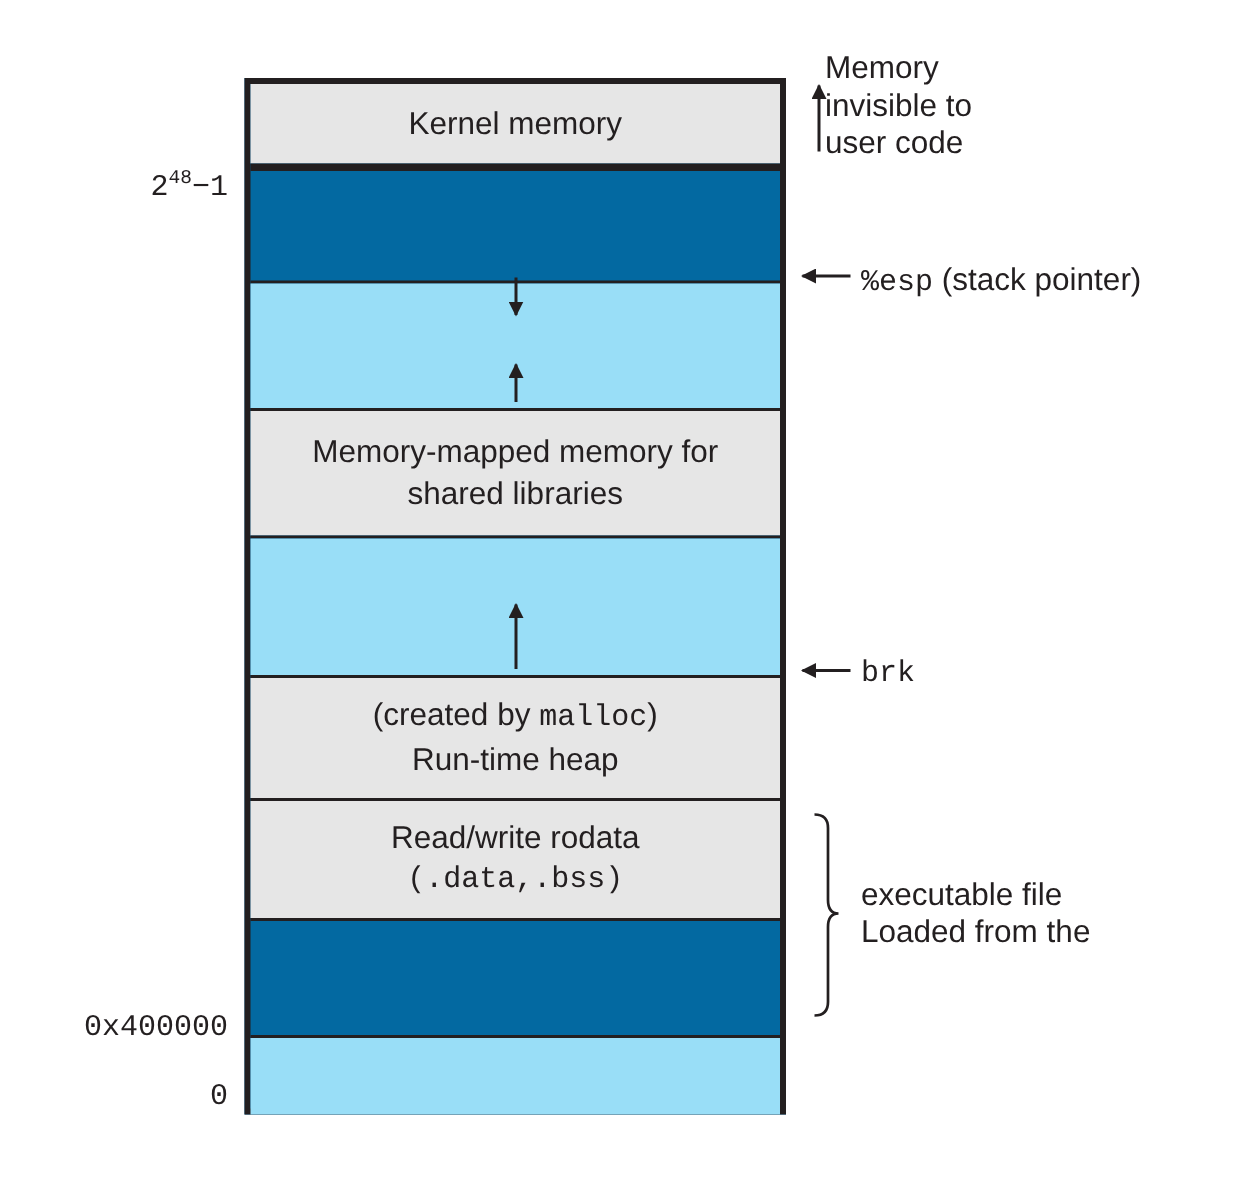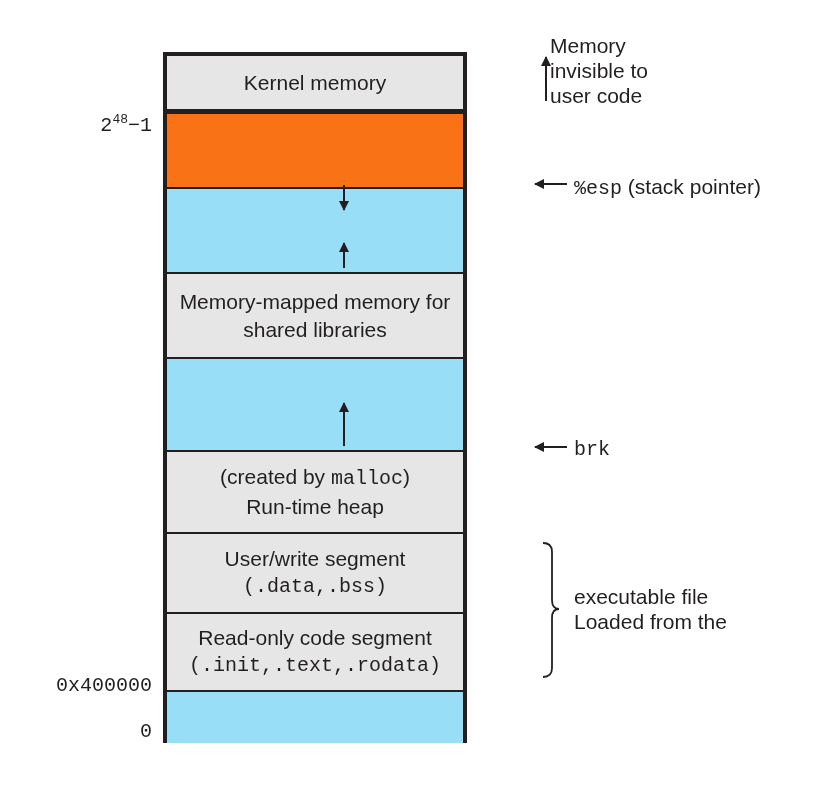--- a/index.html
+++ b/index.html
@@ -17,25 +17,25 @@
     }
     .diagram {
       position: absolute;
       left: 0; top: 0;
       width: 835px; height: 791px;
     }
     .mem-box {
       position: absolute;
       left: 163px;
       top: 52px;
-      width: 304px;
+      width: 361px;
       height: 691px;
       box-sizing: border-box;
       border: 4px solid #231f20;
-      background: #f97316;
+      background: #0369a1;
     }
     .seg {
       position: absolute;
       left: 0;
       right: 0;
       box-sizing: border-box;
       display: flex;
       flex-direction: column;
       align-items: center;
       justify-content: center;
@@ -111,29 +111,25 @@
     <div class="seg blue" style="top:303px; height:91px;"></div>
     <div class="divider" style="top:394px;"></div>
 
     <div class="seg gray" style="top:396px; height:80px;">
       <span><span>(created by </span><span class="mono">malloc</span><span>)</span></span>
       <span>Run-time heap</span>
     </div>
     <div class="divider" style="top:476px;"></div>
 
     <div class="seg gray" style="top:478px; height:78px;">
-      <span>User/write segment</span>
+      <span>Read/write rodata</span>
       <span class="mono">(.data,.bss)</span>
     </div>
     <div class="divider" style="top:556px;"></div>
 
-    <div class="seg gray" style="top:558px; height:76px;">
-      <span>Read-only code segment</span>
-      <span class="mono">(.init,.text,.rodata)</span>
-    </div>
     <div class="divider" style="top:634px;"></div>
 
     <div class="seg blue" style="top:636px; height:51px;"></div>
   </div>
 
   <div class="addr" style="top:114px;"><span>2</span><sup>48</sup><span>−1</span></div>
   <div class="addr" style="top:674px;">0x400000</div>
   <div class="addr" style="top:720px;">0</div>
 
   <div class="side-label" style="left:550px; top:33px;">

